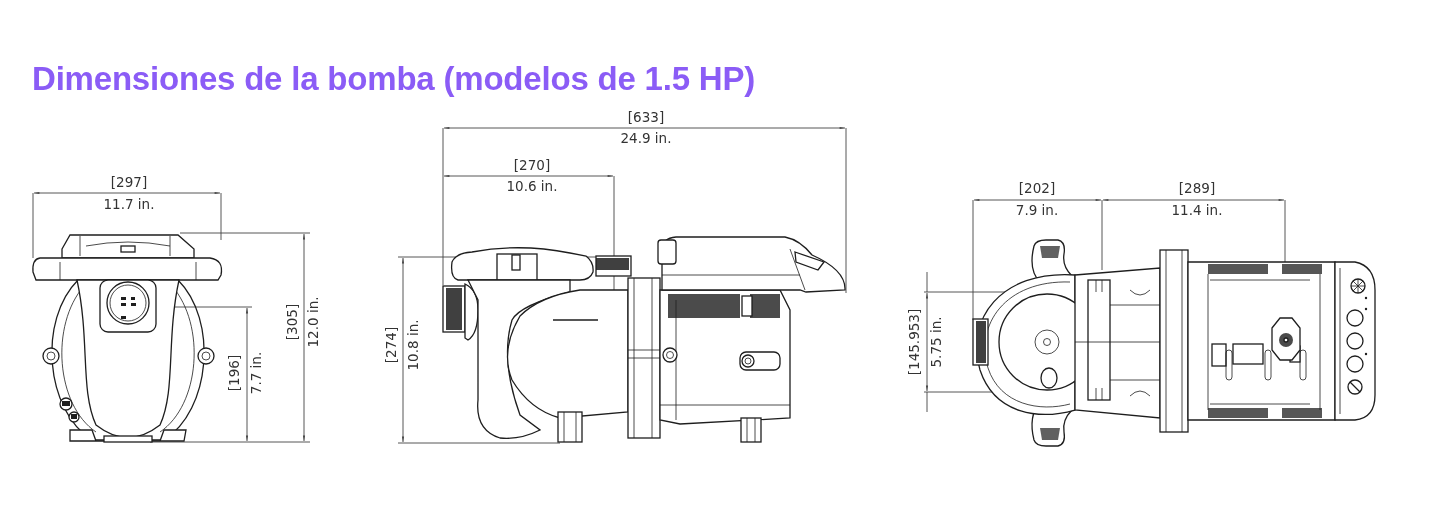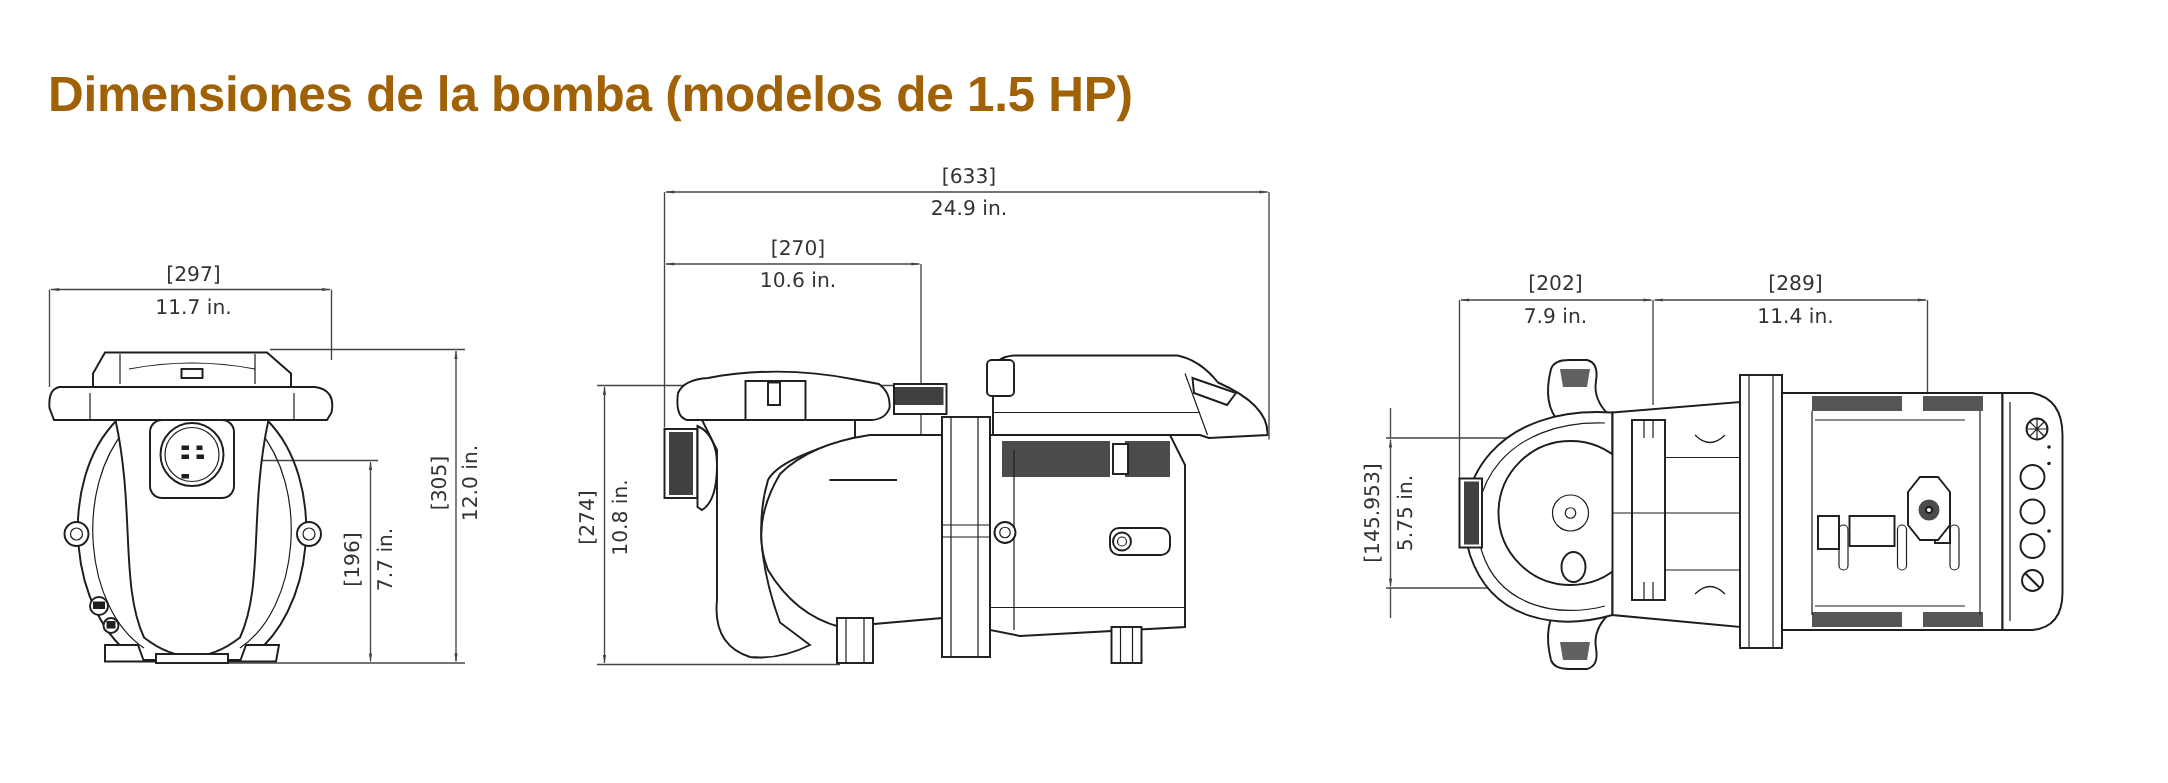--- a/index.html
+++ b/index.html
@@ -1,20 +1,20 @@
 <!DOCTYPE html>
 <html><head>
   <meta charset="utf-8">
   <style>
     html, body { margin: 0; padding: 0; background: #ffffff; }
     body { width: 1445px; height: 522px; position: relative; overflow: hidden; font-family: "Liberation Sans", sans-serif; }
     .title {
-      position: absolute; left: 32px; top: 44px;
+      position: absolute; left: 32px; top: 60px;
       font-family: "Liberation Sans", sans-serif;
-      font-weight: bold; font-size: 33px; color: #a16207;
+      font-weight: bold; font-size: 33px; color: #8b5cf6;
       letter-spacing: -0.2px; white-space: nowrap;
     }
     svg.drawing { position: absolute; left: 0; top: 0; }
     .dim-text { font-family: "DejaVu Sans", sans-serif; font-size: 13.5px; fill: #333333; }
     .ln { stroke: #1e1e1e; fill: none; stroke-width: 1.3; }
     .lnw { stroke: #1e1e1e; fill: #ffffff; stroke-width: 1.3; }
     .thin { stroke: #1e1e1e; fill: none; stroke-width: 0.8; }
     .dim { stroke: #444444; fill: none; stroke-width: 0.9; }
     .hatch { fill: #1e1e1e; }
   </style>

